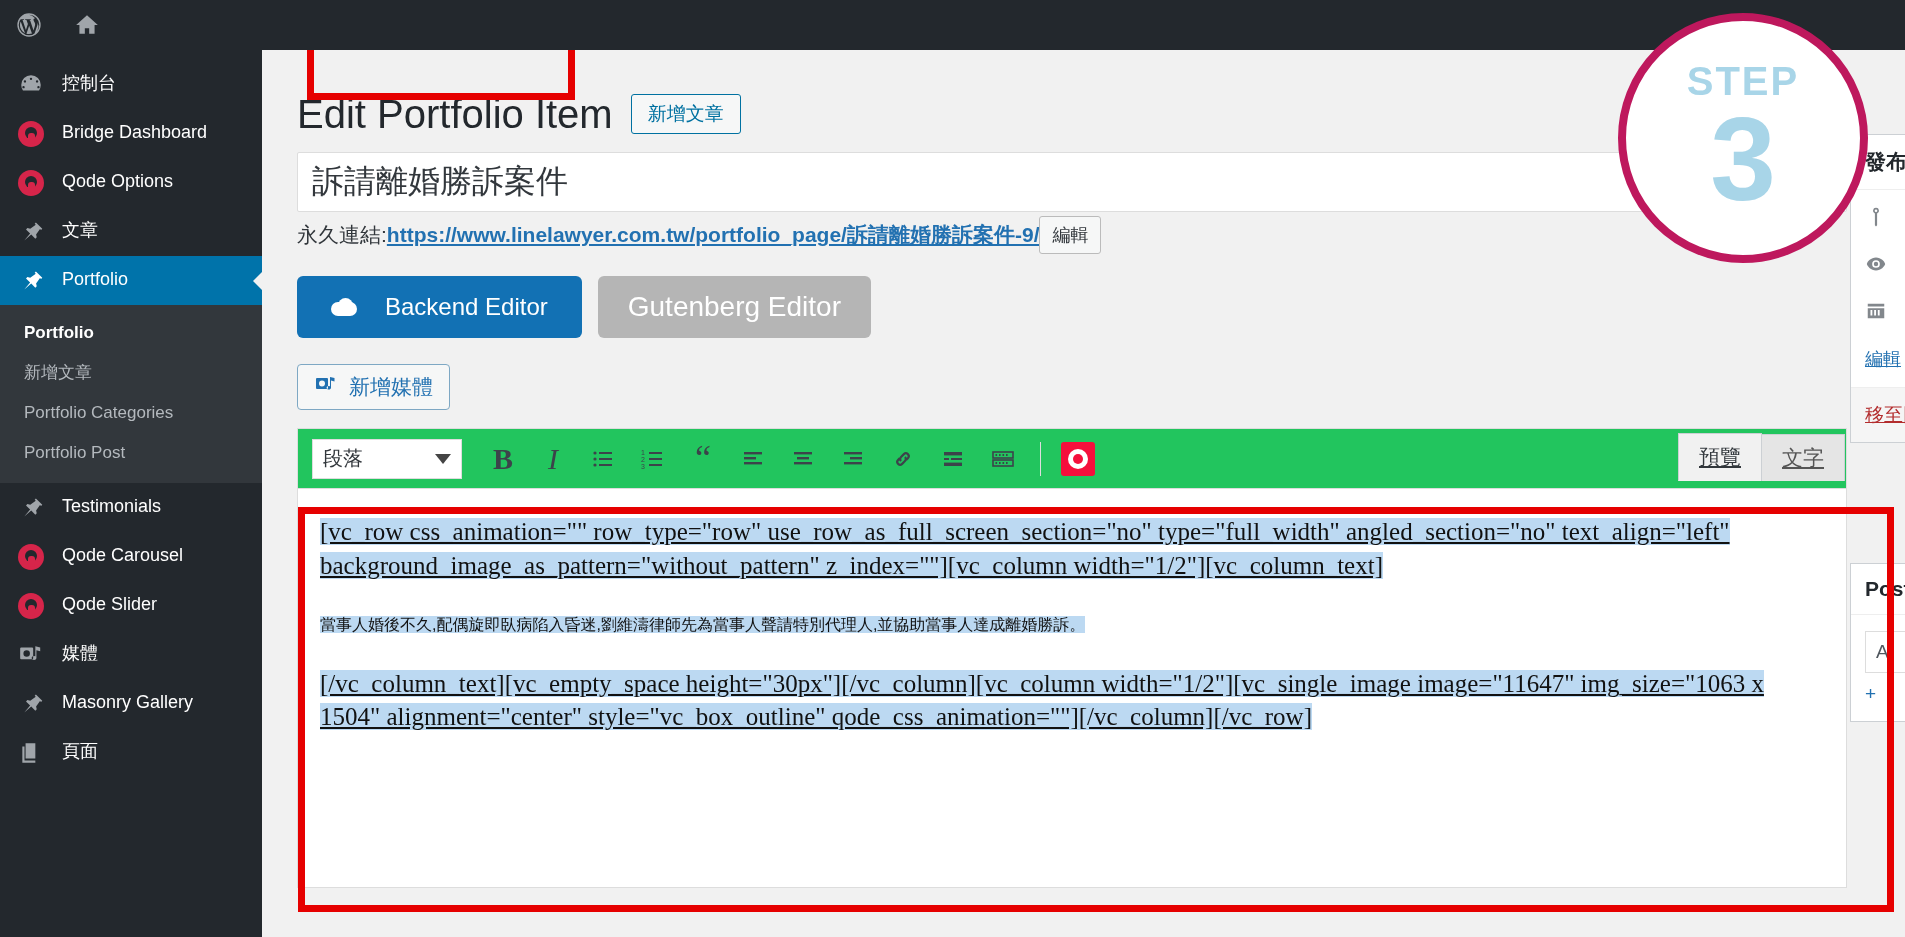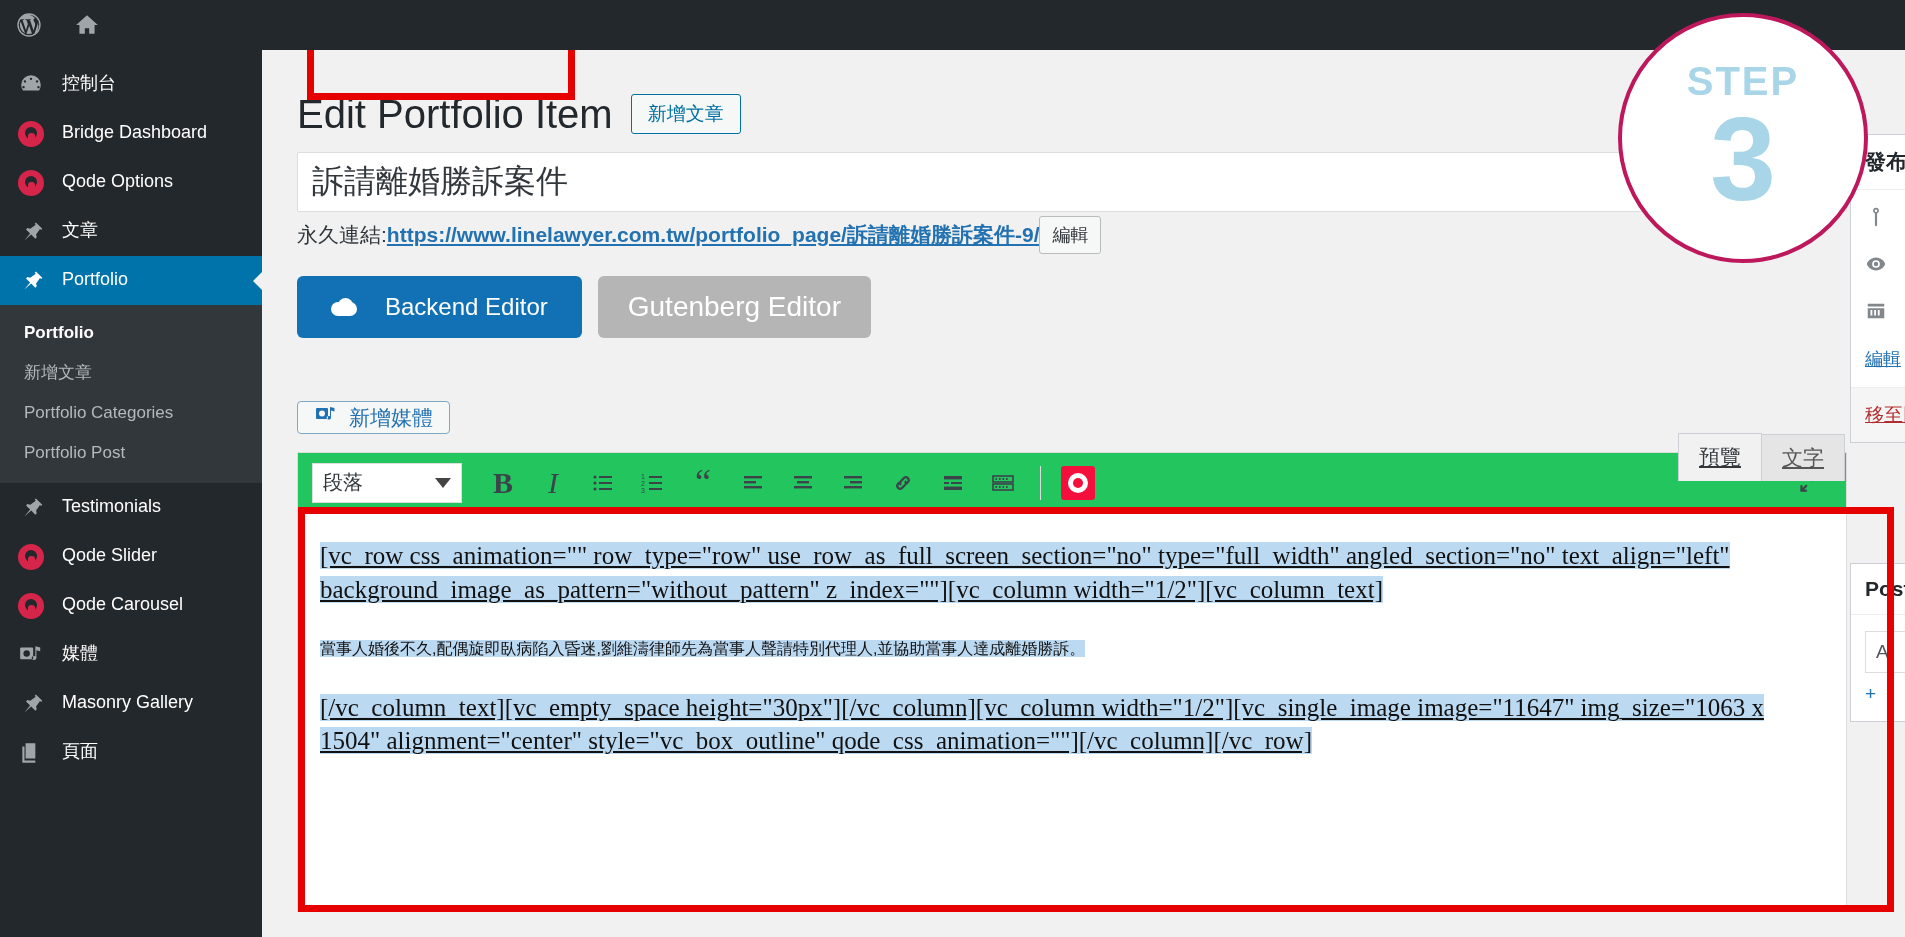--- a/index.html
+++ b/index.html
@@ -224,25 +224,24 @@
     cursor: pointer;
   }
 
   .addmedia-row { margin-top: 26px; }
   .btn-addmedia {
     border: 1px solid #7ea8c4;
     background: #f6f7f7;
     color: #2271b1;
     border-radius: 4px;
     font-size: 21px;
-    height: 33px;
+    height: 46px;
     padding: 0 16px;
     display: inline-flex; align-items: center; gap: 11px;
     cursor: pointer;
-    margin-top: 37px;
   }
   .btn-addmedia svg { width: 24px; height: 24px; fill: #2271b1; }
 
   
   .editor-tabs {
     position: absolute;
     right: 60px; top: 383px;
     display: flex; align-items: flex-end;
     z-index: 12;
   }
@@ -411,21 +410,21 @@
   }
   .mb-add { color: #2271b1; font-size: 19px; cursor: pointer; }
 
   
   .step-badge {
     position: absolute;
     left: 1618px; top: 13px;
     width: 250px; height: 250px;
     border-radius: 50%;
     background: #ffffff;
-    border: 4px solid #be185d;
+    border: 8px solid #be185d;
     display: flex; flex-direction: column;
     align-items: center; justify-content: center;
     z-index: 60;
   }
   .step-word {
     color: #a8d5e8;
     font-size: 40px;
     font-weight: bold;
     letter-spacing: 2px;
     line-height: 1;
@@ -514,28 +513,28 @@
             <path d="M16.5 3.2l-1.1 1.1 1 1-5.1 3.6-2.6-.6-1.3 1.3 3.8 3.8-5.4 6.4 6.4-5.4 3.8 3.8 1.3-1.3-.6-2.6 3.6-5.1 1 1 1.1-1.1-5.9-5.9z"></path>
           </svg>
       </span>
       <span class="mlabel">Testimonials</span>
     </div>
 
     <div class="menu-top">
       <span class="mi">
           <span class="qode-dot"></span>
         </span>
-      <span class="mlabel">Qode Slider</span>
+      <span class="mlabel">Qode Carousel</span>
     </div>
 
     <div class="menu-top">
       <span class="mi">
           <span class="qode-dot"></span>
         </span>
-      <span class="mlabel">Qode Carousel</span>
+      <span class="mlabel">Qode Slider</span>
     </div>
 
     <div class="menu-top">
       <span class="mi">
         <svg class="icon-dashicon" viewBox="0 0 24 24">
             <path d="M3 5h10a1 1 0 011 1v9a1 1 0 01-1 1H3a1 1 0 01-1-1V6a1 1 0 011-1zm5 2.5a3 3 0 100 6 3 3 0 000-6zM16 4v9.2a2.6 2.6 0 00-1.2-.3c-1.2 0-2.2.8-2.2 1.8s1 1.8 2.2 1.8 2.2-.8 2.2-1.8V7.5l3.5 1.1V5.1L16 4z"></path>
           </svg>
       </span>
       <span class="mlabel">媒體</span>
     </div>

